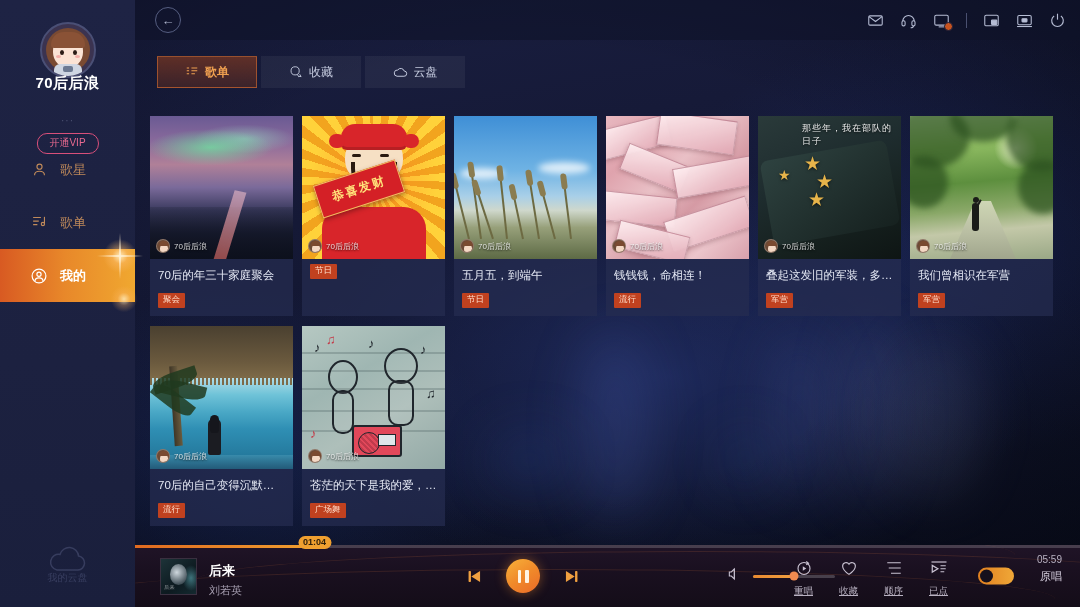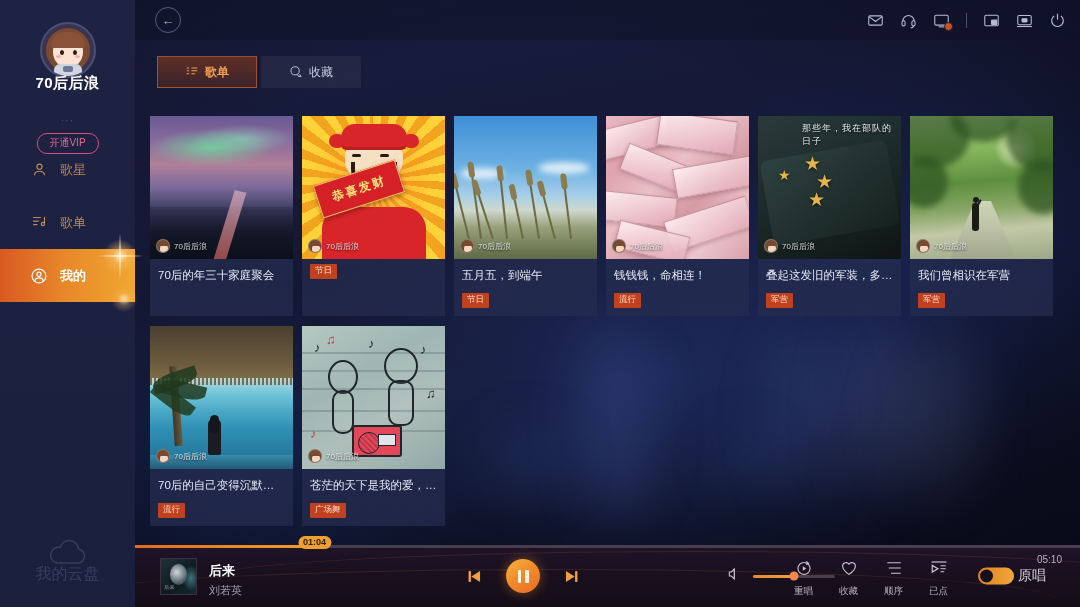--- a/index.html
+++ b/index.html
@@ -130,21 +130,21 @@
     background: radial-gradient(circle, rgba(255,235,190,0.8) 0%, rgba(255,185,105,0.3) 35%, rgba(255,170,80,0) 72%);
     pointer-events: none;
   }
 
   .cloud-disk {
     position: absolute; left: 0; bottom: 22px; width: 135px;
     display: flex; flex-direction: column; align-items: center;
     opacity: 0.45;
     cursor: pointer;
   }
-  .cloud-disk .cd-label { font-size: 16px; color: #5a6188; margin-top: -10px; }
+  .cloud-disk .cd-label { font-size: 10px; color: #5a6188; margin-top: -10px; }
 
   
   .topbar {
     position: absolute; left: 135px; top: 0; right: 0; height: 40px;
     background: rgba(14,18,40,0.55);
     display: flex; align-items: center;
     z-index: 15;
   }
   .back-btn {
     width: 26px; height: 26px; margin-left: 20px;
@@ -558,39 +558,39 @@
     width: 9px; height: 9px; border-radius: 50%; background: #f08a50;
   }
   .right-ctrl {
     position: absolute; right: 132px; top: 0; height: 62px;
     display: flex; align-items: flex-end; gap: 26px; padding-bottom: 9px;
   }
   .rc-item {
     display: flex; flex-direction: column; align-items: center; gap: 4px;
     cursor: pointer;
   }
-  .rc-label { font-size: 9.5px; color: #b9b2c2; }
+  .rc-label { font-size: 9.5px; color: #b9b2c2; text-decoration: underline; }
   .total-time {
     position: absolute; right: 18px; top: 9px;
     font-size: 10px; color: #b9b2c2;
   }
   .vocal-toggle {
     position: absolute; right: 66px; top: 50%; transform: translateY(-50%);
     width: 36px; height: 17px; border-radius: 9px;
     background: linear-gradient(90deg, #e08020, #f0a838);
     cursor: pointer;
   }
   .vocal-toggle .knob {
     position: absolute; left: 2px; top: 2px;
     width: 13px; height: 13px; border-radius: 50%;
     background: #16101c;
   }
   .vocal-label {
-    position: absolute; right: 34px; top: 50%; transform: translateY(-50%);
-    font-size: 14px; color: #d9d2e2;
+    position: absolute; right: 18px; top: 50%; transform: translateY(-50%);
+    font-size: 11px; color: #d9d2e2;
   }
 </style>
 </head>
 <body>
 
 <div id="app">
 
   <div class="bg-base"></div>
   <div class="bg-figure bg-f1"></div>
   <div class="bg-figure bg-f2"></div>
@@ -726,36 +726,47 @@
     </div>
     <div class="tab">
       <span>
         <svg width="14" height="14" viewBox="0 0 24 24" fill="none" stroke="#c3c9dd" stroke-width="1.6">
           <circle cx="10.5" cy="10" r="7"></circle>
           <path d="M14.5 16.5l2.5 4 1.7-1.4 2 1.2-2.3-4.4"></path>
         </svg>
       </span>
       <span>收藏</span>
     </div>
+    <div class="tab">
+      <span>
+        <svg width="15" height="15" viewBox="0 0 24 24" fill="none" stroke="#c3c9dd" stroke-width="1.6">
+          <path d="M6.5 18h11a4.2 4.2 0 0 0 .4-8.4A5.8 5.8 0 0 0 7.6 8 4 4 0 0 0 6.5 18z"></path>
+        </svg>
+      </span>
+      <span>云盘</span>
+    </div>
   </div>
 
   <div class="grid">
 
     <div class="card">
       <div class="thumb">
         <div class="thumb-art t-aurora">
           <div class="forest"></div>
             <div class="road"></div>
         </div>
         <div class="owner">
           <span class="owner-av"></span>
           <span class="owner-name">70后后浪</span>
         </div>
       </div>
       <div class="card-title">70后的年三十家庭聚会</div>
+      <div class="card-tag-row">
+        <span class="card-tag">聚会</span>
+      </div>
     </div>
 
     <div class="card">
       <div class="thumb">
         <div class="thumb-art t-cny">
           <div class="ray-ov"></div>
           <div class="robe"></div>
           <div class="god-head"></div>
           <div class="god-hat"></div>
           <div class="god-eye l"></div>
@@ -1008,20 +1019,20 @@
           <svg width="18" height="18" viewBox="0 0 24 24" fill="none" stroke="#c9c2d2" stroke-width="1.6">
             <path d="M2 4h20"></path>
             <path d="M3 8.5v9l7.5-4.5z"></path>
             <path d="M14 9h7M14 13h7M14 17h5"></path>
           </svg>
         </span>
         <span class="rc-label">已点</span>
       </div>
     </div>
 
-    <div class="total-time">05:10</div>
+    <div class="total-time">05:59</div>
     <div class="vocal-toggle">
       <span class="knob"></span>
     </div>
     <div class="vocal-label">原唱</div>
   </div>
 
 </div>
 
 </body></html>

